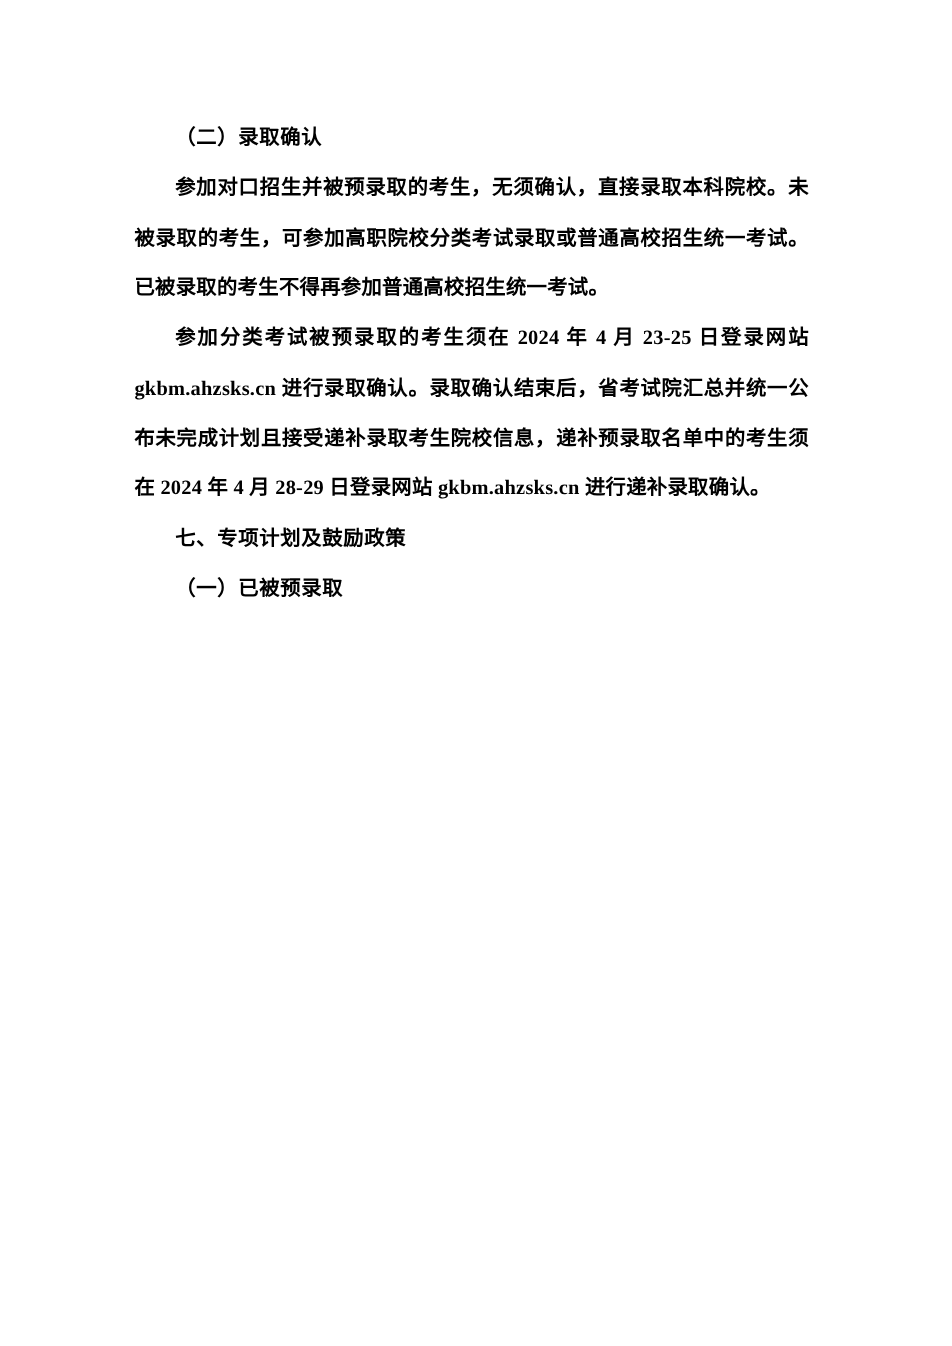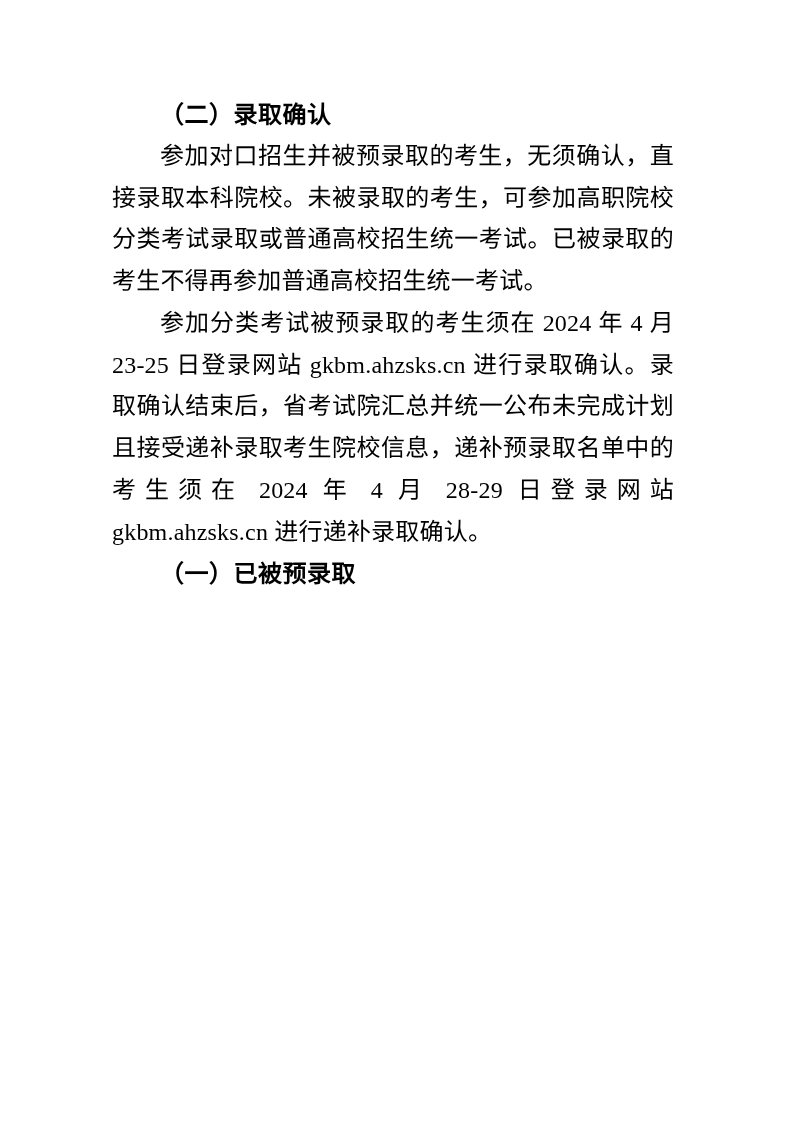--- a/index.html
+++ b/index.html
@@ -18,30 +18,31 @@
   }
   .doc-content {
     position: absolute;
     left: 112px;
     top: 94px;
     width: 562px;
   }
   .doc-content p {
     margin: 0;
     padding: 0;
-    font-size: 24px;
+    font-size: 17px;
     line-height: 41.76px;
     text-indent: 2em;
     color: #000000;
   }
   .body-para {
     font-family: "Liberation Serif", "DejaVu Serif", serif;
     text-align: justify;
     text-justify: inter-character;
     letter-spacing: 0.2px;
+    font-weight: bold;
   }
   .heading {
     font-family: "Liberation Sans", "DejaVu Sans", sans-serif;
     font-weight: 700;
     text-align: left;
     letter-spacing: 0.5px;
   }
 </style>
 </head>
 <body>
@@ -49,18 +50,19 @@
 <div class="page">
   <div class="doc-content">
 
     <p class="heading">（二）录取确认</p>
 
     <p class="body-para">参加对口招生并被预录取的考生，无须确认，直接录取本科院校。未被录取的考生，可参加高职院校分类考试录取或普通高校招生统一考试。已被录取的考生不得再参加普通高校招生统一考试。</p>
 
     <p class="body-para">参加分类考试被预录取的考生须在 2024 年 4 月 23-25 日登录网站 gkbm.ahzsks.cn 进行录取确认。录取确认结束后，省考试院汇总并统一公布未完成计划且接受递补录取考生院校信息，递补预录取名单中的考生须在 2024 年 4 月 28-29 日登录网站 gkbm.ahzsks.cn 进行递补录取确认。</p>
 
 
+    <p class="heading">七、专项计划及鼓励政策</p>
 
     <p class="heading">（一）已被预录取</p>
 
 
   </div>
 </div>
 
 </body></html>

